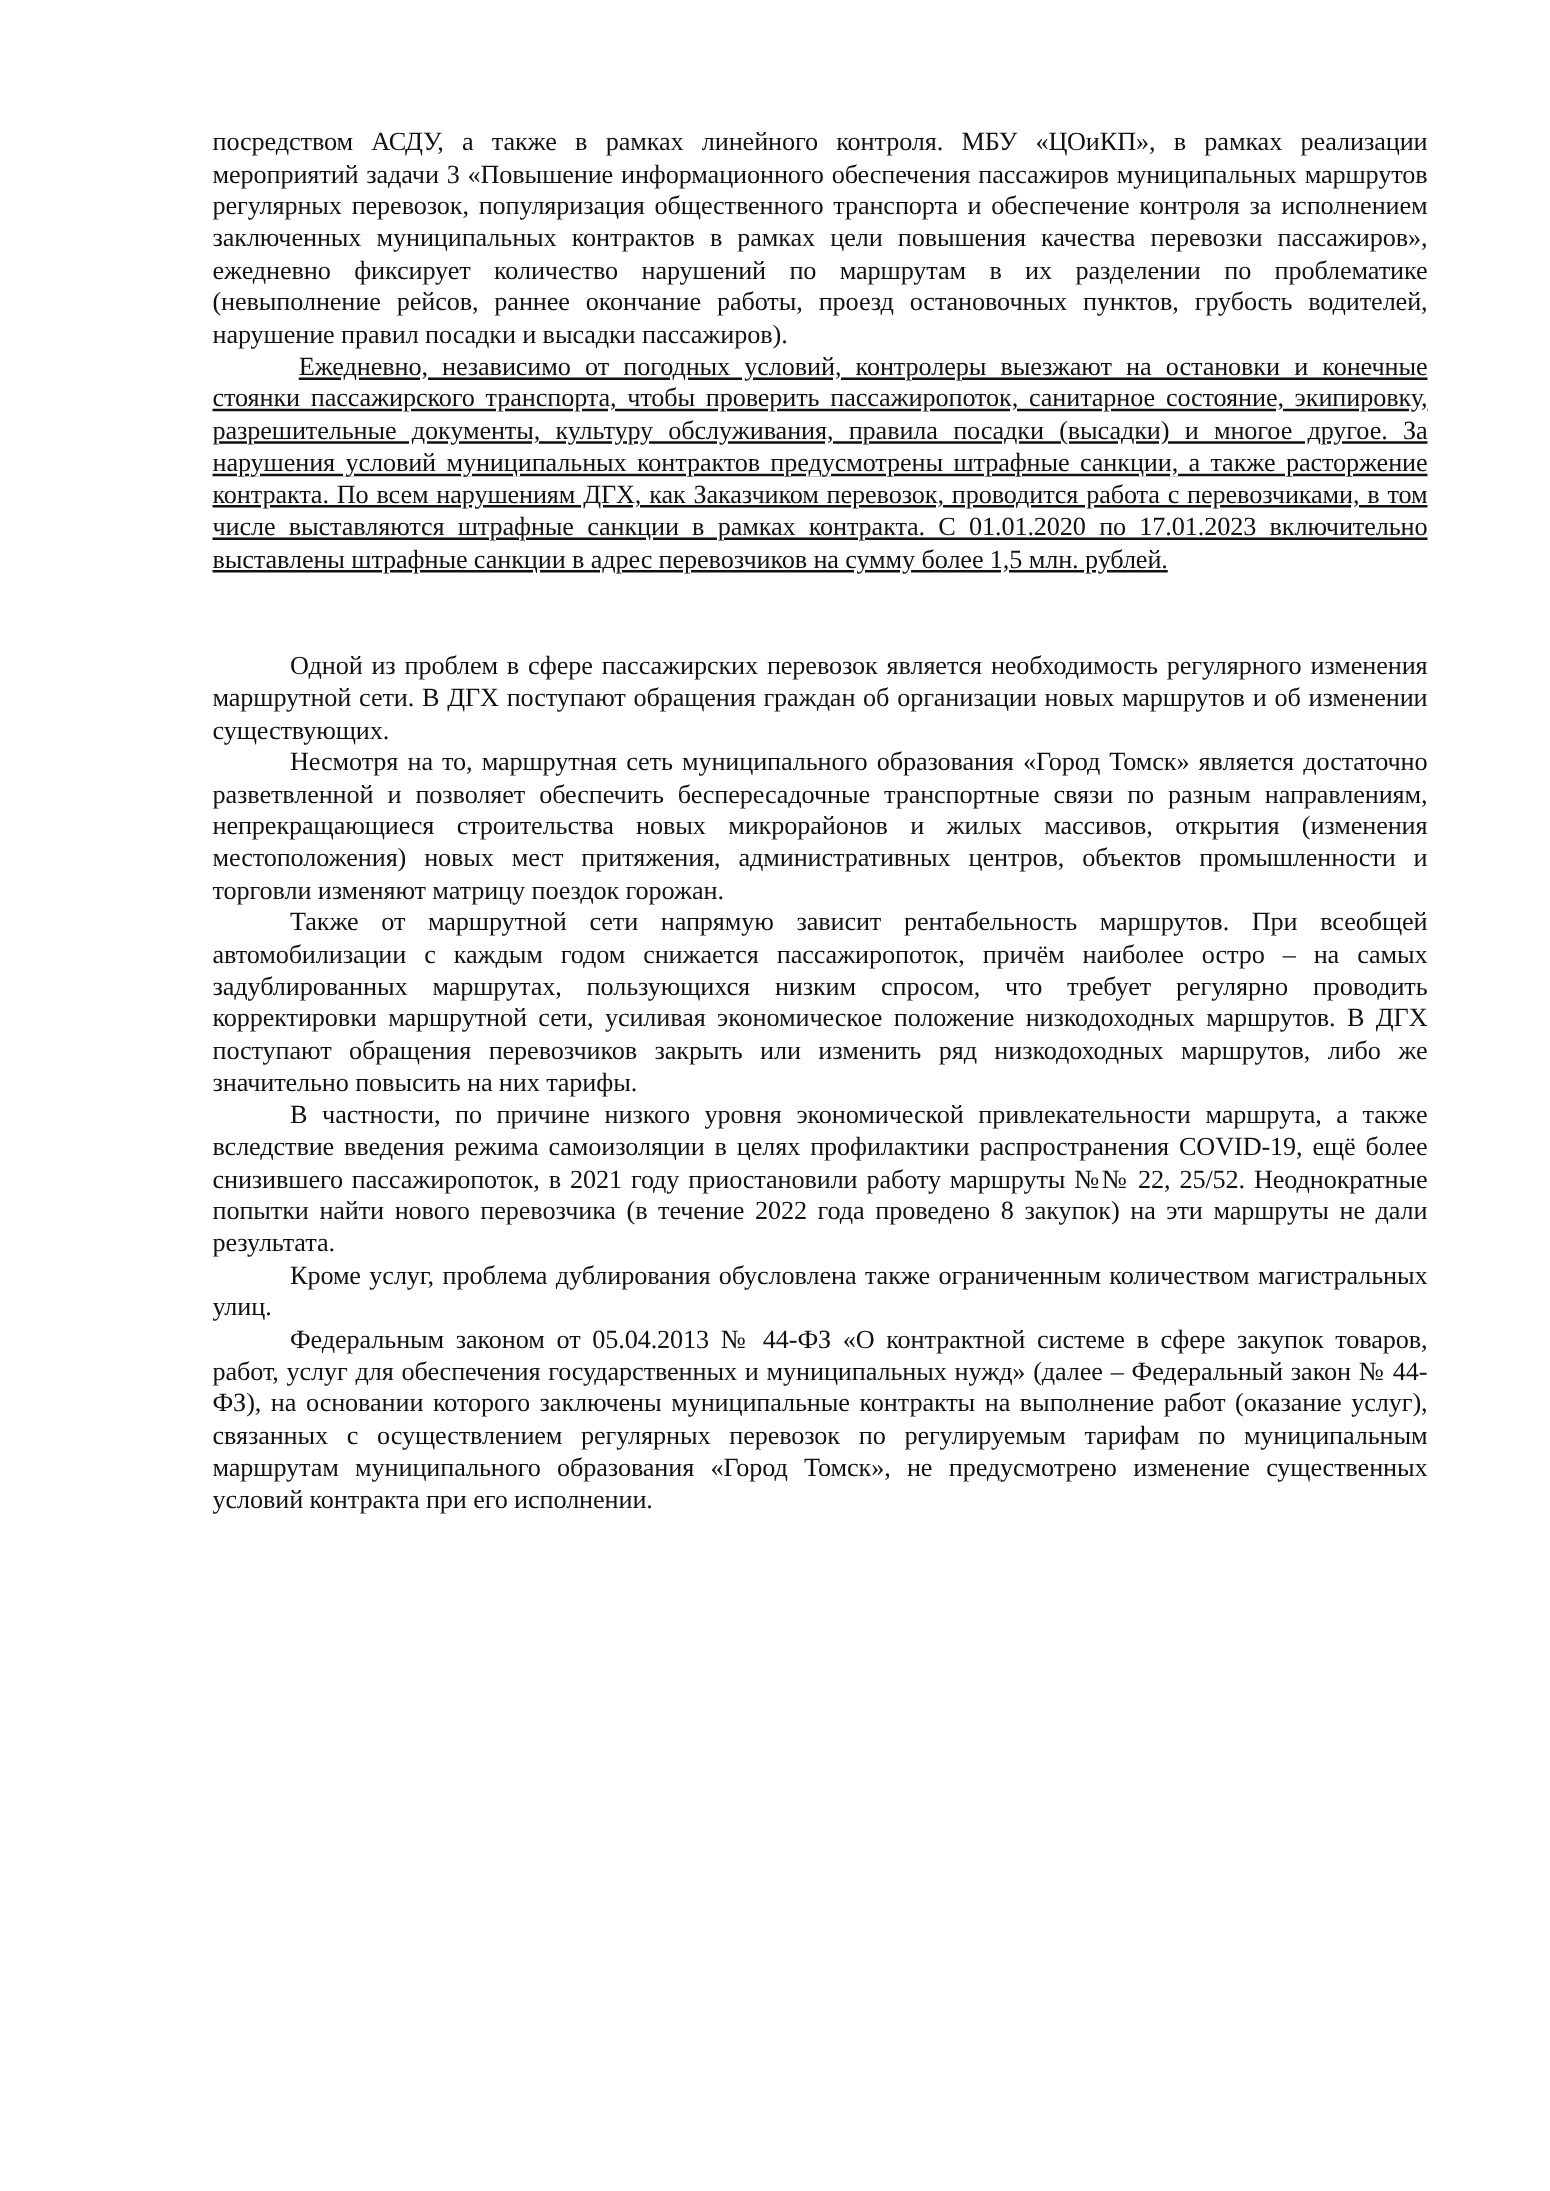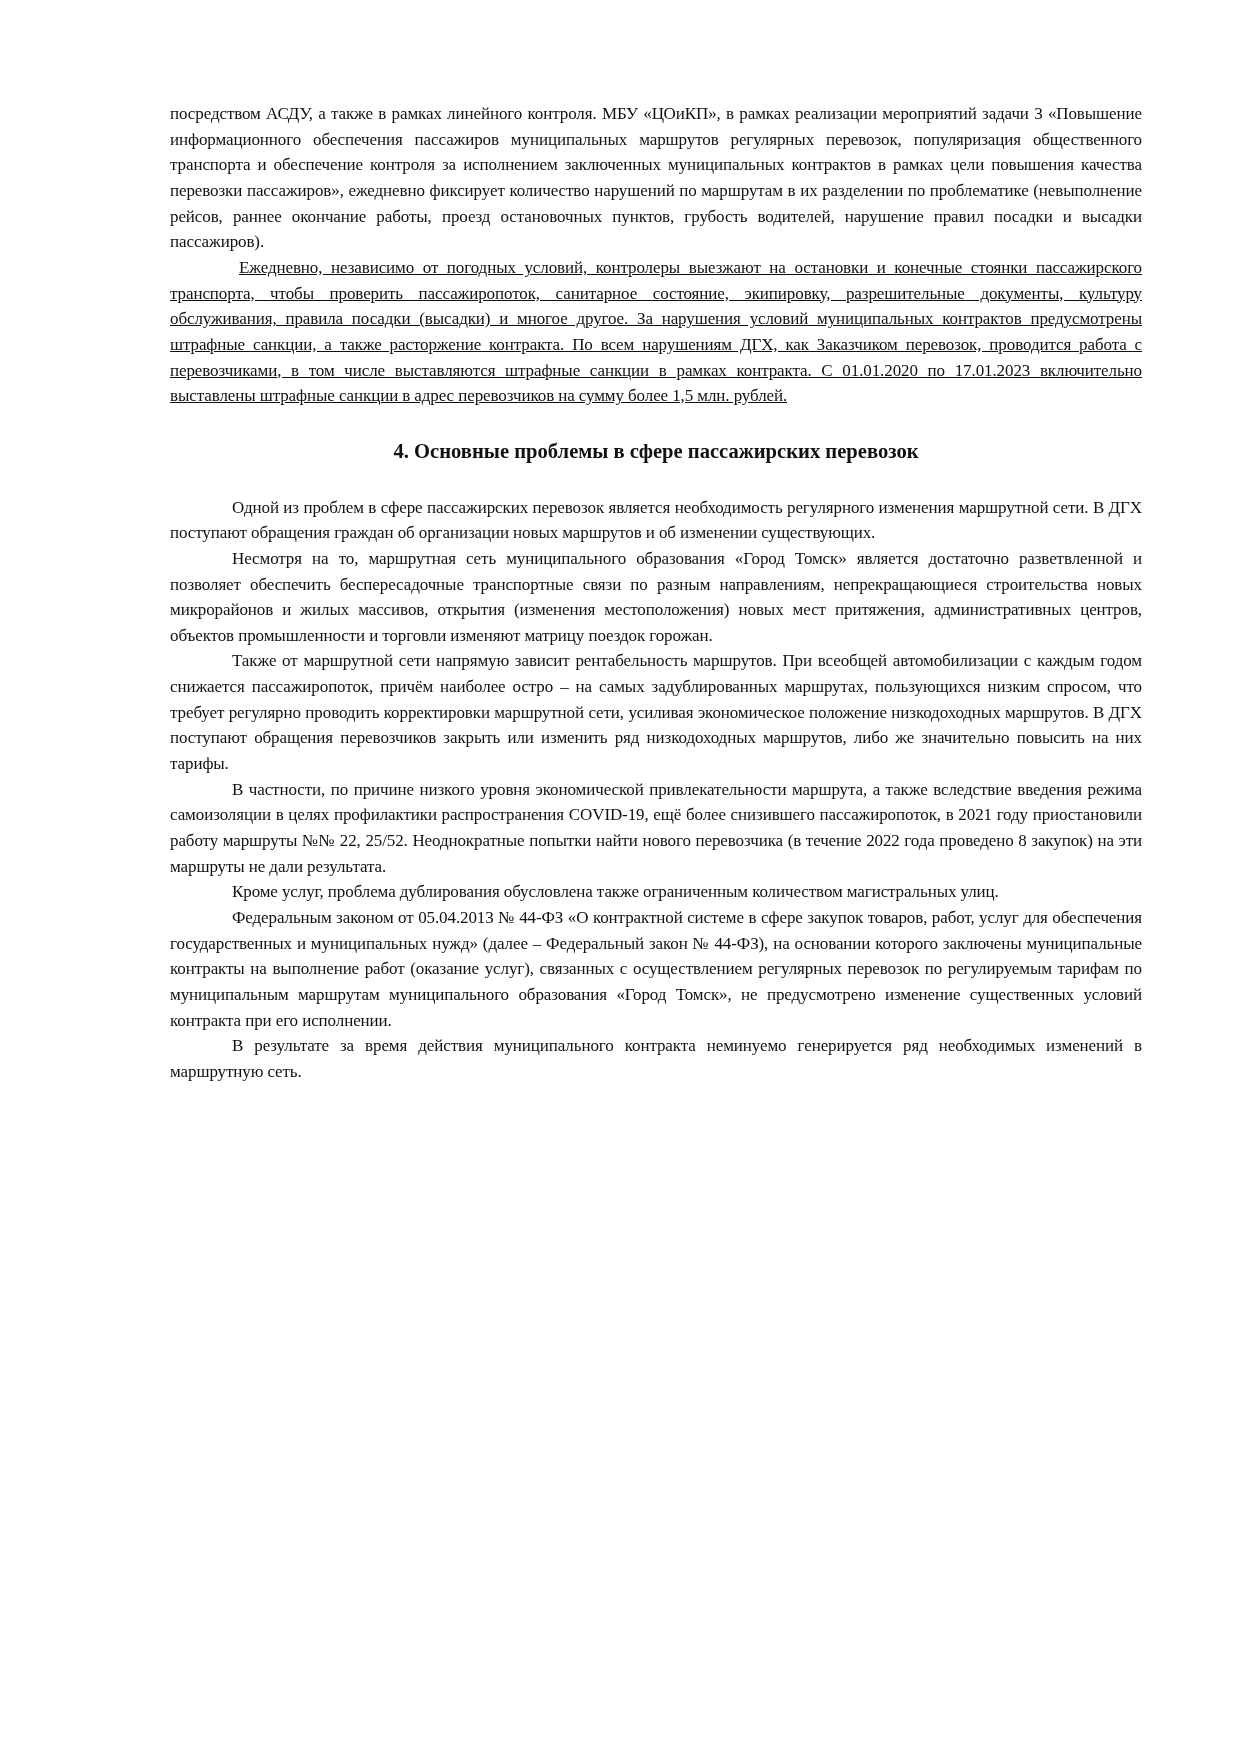--- a/index.html
+++ b/index.html
@@ -16,21 +16,21 @@
     font-family: "Liberation Serif", "DejaVu Serif", serif;
   }
   .page {
     position: absolute;
     left: 170px;
     top: 101px;
     width: 972px;
   }
   .para {
     margin: 0;
-    font-size: 17px;
+    font-size: 21px;
     line-height: 25.65px;
     text-align: justify;
     text-align-last: left;
     letter-spacing: -0.1px;
   }
   .para.indent {
     text-indent: 62px;
   }
   .para.indent-wide {
     text-indent: 69px;
@@ -54,32 +54,30 @@
 <body>
 
 <div class="page">
 
   <p class="para">посредством АСДУ, а также в рамках линейного контроля. МБУ «ЦОиКП», в рамках реализации мероприятий задачи 3 «Повышение информационного обеспечения пассажиров муниципальных маршрутов регулярных перевозок, популяризация общественного транспорта и обеспечение контроля за исполнением заключенных муниципальных контрактов в рамках цели повышения качества перевозки пассажиров», ежедневно фиксирует количество нарушений по маршрутам в их разделении по проблематике (невыполнение рейсов, раннее окончание работы, проезд остановочных пунктов, грубость водителей, нарушение правил посадки и высадки пассажиров).</p>
 
   <p class="para indent-wide">Ежедневно, независимо от погодных условий, контролеры выезжают на остановки и конечные стоянки пассажирского транспорта, чтобы проверить пассажиропоток, санитарное состояние, экипировку, разрешительные документы, культуру обслуживания, правила посадки (высадки) и многое другое. За нарушения условий муниципальных контрактов предусмотрены штрафные санкции, а также расторжение контракта. По всем нарушениям ДГХ, как Заказчиком перевозок, проводится работа с перевозчиками, в том числе выставляются штрафные санкции в рамках контракта. С 01.01.2020 по 17.01.2023 включительно выставлены штрафные санкции в адрес перевозчиков на сумму более 1,5 млн. рублей.</p>
 
   <div class="gap-before-heading"></div>
 
-  <h2 class="heading">4. Основные проблемы в сфере пассажирских перевозок</h2>
 
   <div class="gap-after-heading"></div>
 
   <p class="para indent">Одной из проблем в сфере пассажирских перевозок является необходимость регулярного изменения маршрутной сети. В ДГХ поступают обращения граждан об организации новых маршрутов и об изменении существующих.</p>
 
   <p class="para indent">Несмотря на то, маршрутная сеть муниципального образования «Город Томск» является достаточно разветвленной и позволяет обеспечить беспересадочные транспортные связи по разным направлениям, непрекращающиеся строительства новых микрорайонов и жилых массивов, открытия (изменения местоположения) новых мест притяжения, административных центров, объектов промышленности и торговли изменяют матрицу поездок горожан.</p>
 
   <p class="para indent">Также от маршрутной сети напрямую зависит рентабельность маршрутов. При всеобщей автомобилизации с каждым годом снижается пассажиропоток, причём наиболее остро – на самых задублированных маршрутах, пользующихся низким спросом, что требует регулярно проводить корректировки маршрутной сети, усиливая экономическое положение низкодоходных маршрутов. В ДГХ поступают обращения перевозчиков закрыть или изменить ряд низкодоходных маршрутов, либо же значительно повысить на них тарифы.</p>
 
   <p class="para indent">В частности, по причине низкого уровня экономической привлекательности маршрута, а также вследствие введения режима самоизоляции в целях профилактики распространения COVID-19, ещё более снизившего пассажиропоток, в 2021 году приостановили работу маршруты №№ 22, 25/52. Неоднократные попытки найти нового перевозчика (в течение 2022 года проведено 8 закупок) на эти маршруты не дали результата.</p>
 
   <p class="para indent">Кроме услуг, проблема дублирования обусловлена также ограниченным количеством магистральных улиц.</p>
 
   <p class="para indent">Федеральным законом от 05.04.2013 № 44-ФЗ «О контрактной системе в сфере закупок товаров, работ, услуг для обеспечения государственных и муниципальных нужд» (далее – Федеральный закон № 44-ФЗ), на основании которого заключены муниципальные контракты на выполнение работ (оказание услуг), связанных с осуществлением регулярных перевозок по регулируемым тарифам по муниципальным маршрутам муниципального образования «Город Томск», не предусмотрено изменение существенных условий контракта при его исполнении.</p>
 
-  <p class="para indent">В результате за время действия муниципального контракта неминуемо генерируется ряд необходимых изменений в маршрутную сеть.</p>
 
 
 </div>
 
 </body></html>

